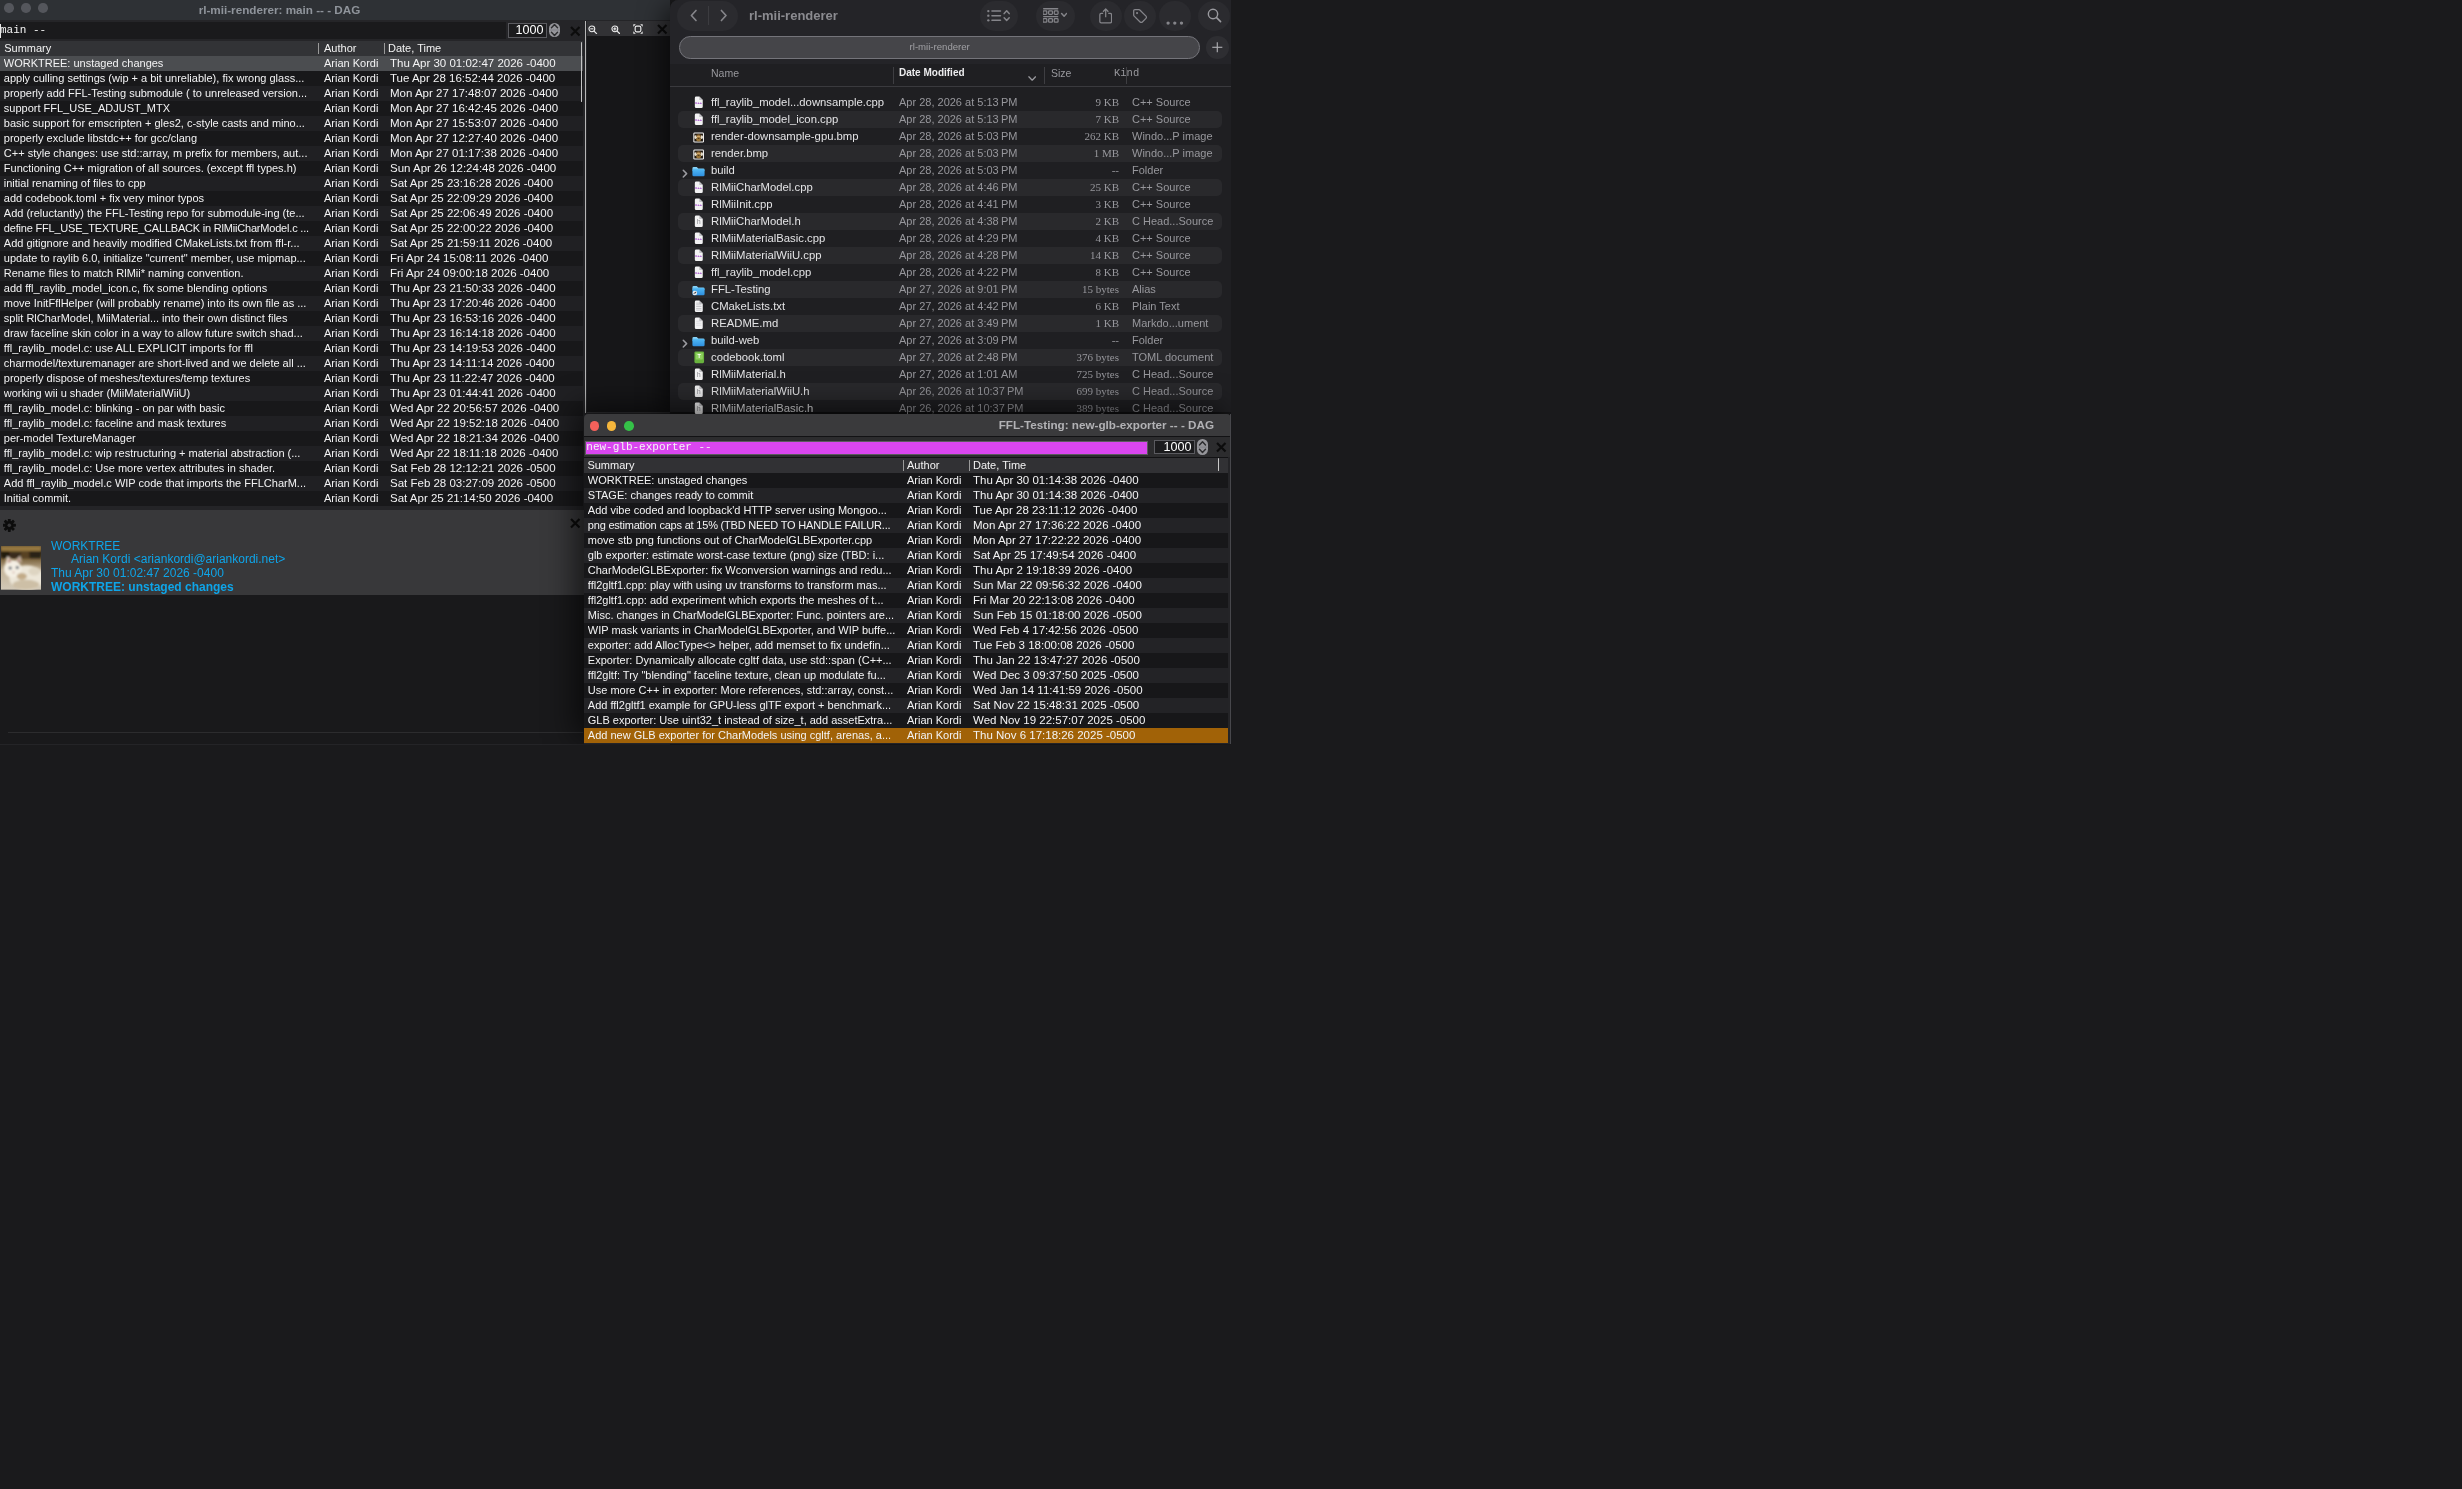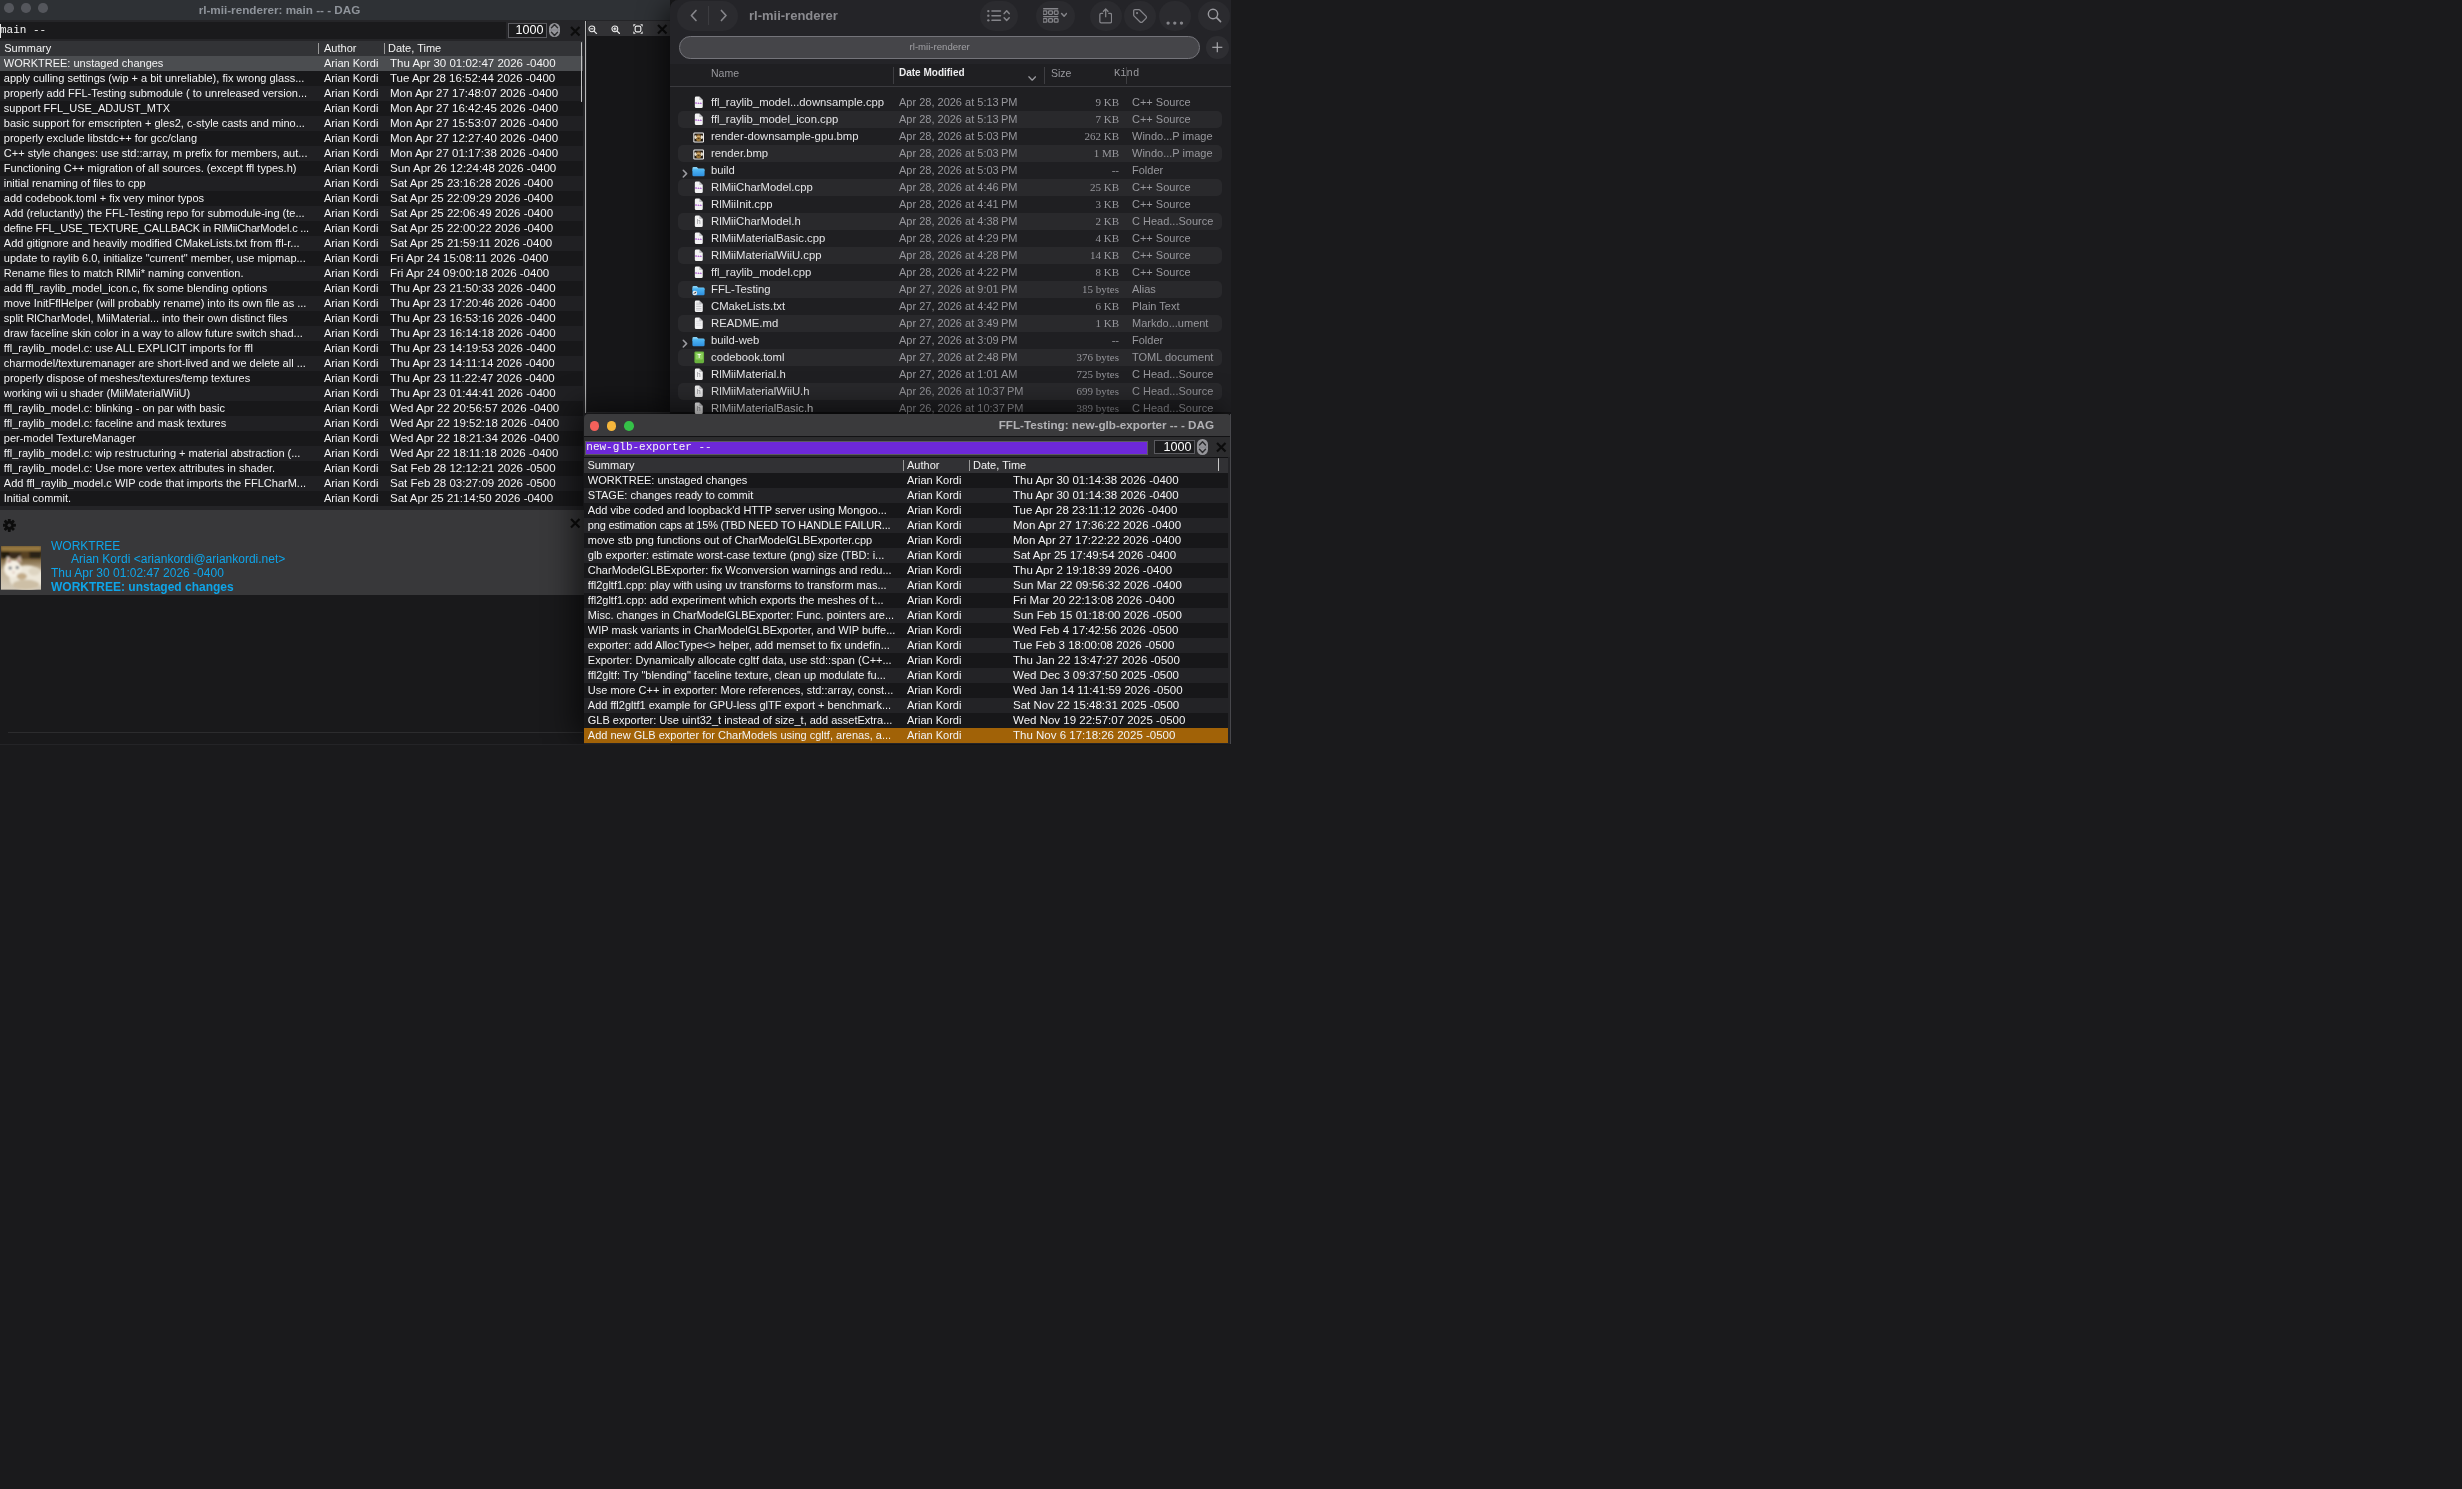--- a/index.html
+++ b/index.html
@@ -70,26 +70,26 @@
   .ficon { top:2.1px; }
   .fchev { left:12px; top:3.8px; }
 
   
   #win2 { left:584px; top:414px; width:647px; height:330px; background:#242427;
     border-radius:4.2px 4.2px 0 0; box-shadow:-8.4px -6.7px 30px rgba(0,0,0,0.6); }
   #w2title { left:0; top:0; width:647px; height:22px; background:#3a3a3c; border-radius:4.2px 4.2px 0 0; }
   #w2title .tl { top:7.3px; }
   #w2titletext { right:17px; top:0; line-height:22.6px; font-weight:bold; font-size:11.7px; color:#b2b2b5; }
   #w2filter { left:0; top:22px; width:647px; height:21.4px; background:#2c2c2e; }
-  #w2field { left:1.3px; top:5.4px; width:563px; height:13.4px; background:#6d28d9;
+  #w2field { left:1.3px; top:5.4px; width:563px; height:13.4px; background:#d946ef;
     border:0.8px solid #5a5a5e; color:#f5f5f5; font-family:"Liberation Mono",monospace;
     font-size:11px; line-height:11.3px; }
   #w2rows { left:0; top:59px; width:644px; }
   #w2rows .a { left:323px; }
-  #w2rows .d { left:389px; width:243px;margin-left:40px; }
+  #w2rows .d { left:389px; width:243px; }
   #w2rows .crow:nth-child(odd) { background:#171719; }
   #w2rows .crow:nth-child(even) { background:#232326; }
   #w2rows .crow.selblue { background:#a16207; }
   #w2borderline { position:absolute; left:646px; top:0; width:1.3px; height:330px; background:#47474b; }
   .xbtn { position:absolute; }
   .seam { position:absolute; height:0.8px; background:#121214; }
 </style>
 </head>
 <body>
 <div id="stage">

